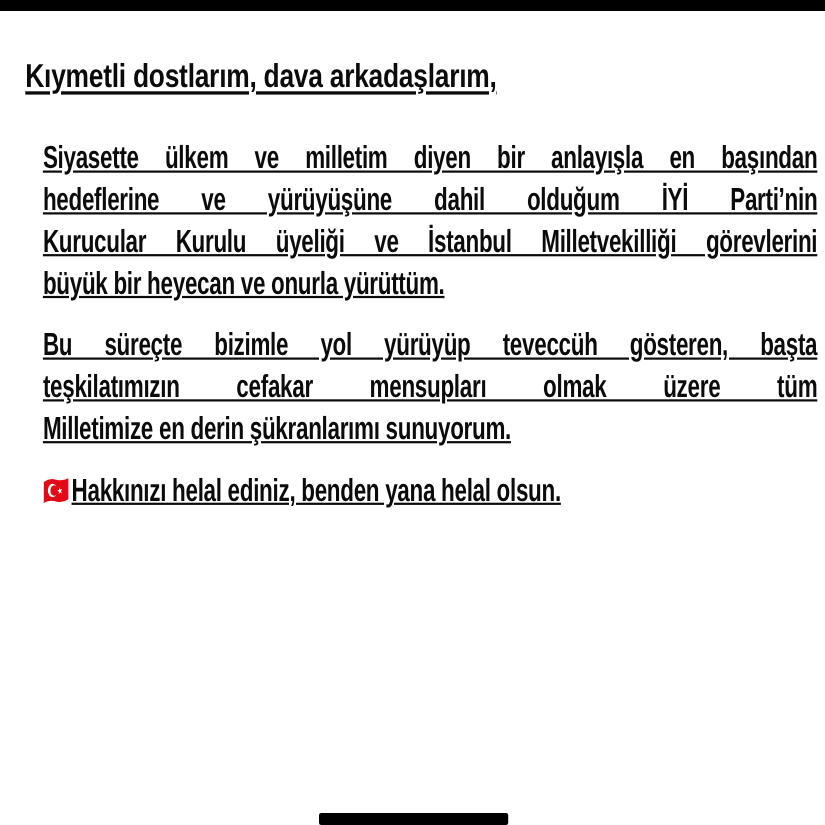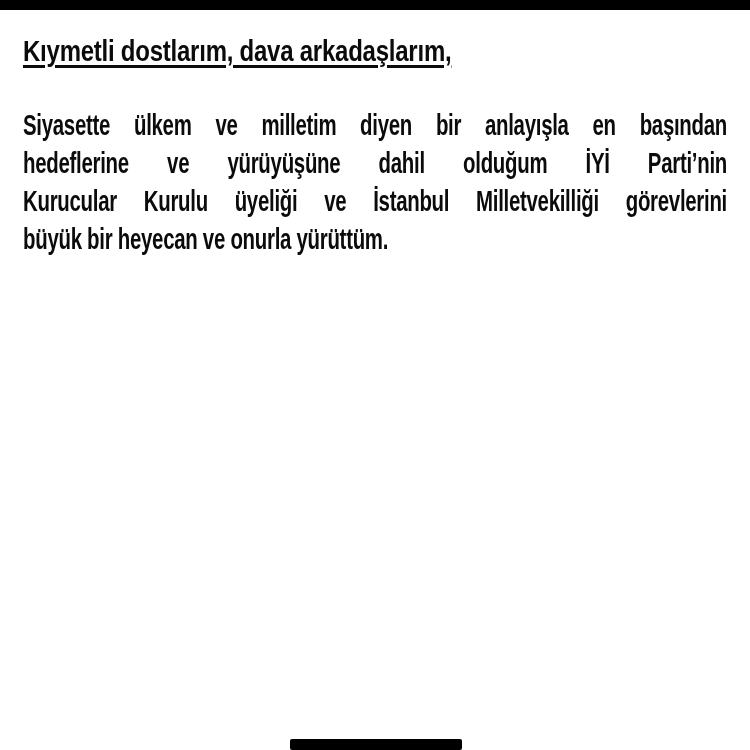--- a/index.html
+++ b/index.html
@@ -26,38 +26,39 @@
     left: 290px; top: 739px;
     width: 172px; height: 11px;
     border-radius: 2px;
     background: #000000;
   }
   .content {
     position: absolute;
     left: 23px;
     top: 0;
     width: 704px;
-    padding-top: 32px;
+    padding-top: 51px;
   }
   .doc-title {
     font-size: 30px;
     font-weight: 700;
     line-height: 38px;
     white-space: nowrap;
     width: 620px;
     transform: scaleX(0.80);
     transform-origin: 0 0;
     text-decoration: underline;
     text-decoration-thickness: 3px;
     text-underline-offset: 4px;
     margin: 0 0 36px 0;
     letter-spacing: -0.3px;
   }
   .para {
-    margin: 0 0 18px 0;
+    margin: 0 0 18px 16px;
+    text-decoration: underline;
   }
   .ln {
     font-size: 29px;
     font-weight: 700;
     line-height: 38px;
     height: 38px;
     width: 1000px;
     transform: scaleX(0.704);
     transform-origin: 0 0;
     text-align: justify;
@@ -93,19 +94,35 @@
 
   <h1 class="doc-title">Kıymetli dostlarım, dava arkadaşlarım,</h1>
 
   <div class="para">
     <div class="ln">Siyasette ülkem ve milletim diyen bir anlayışla en başından</div>
     <div class="ln">hedeflerine ve yürüyüşüne dahil olduğum İYİ Parti’nin</div>
     <div class="ln">Kurucular Kurulu üyeliği ve İstanbul Milletvekilliği görevlerini</div>
     <div class="ln last">büyük bir heyecan ve onurla yürüttüm.</div>
   </div>
 
+  <div class="para">
+    <div class="ln">Bu süreçte bizimle yol yürüyüp teveccüh gösteren, başta</div>
+    <div class="ln">teşkilatımızın cefakar mensupları olmak üzere tüm</div>
+    <div class="ln last">Milletimize en derin şükranlarımı sunuyorum.</div>
+  </div>
 
 
 
+  <div class="para">
+    <div class="ln last flag-line">
+      <svg class="flag-icon" viewBox="0 0 36 27" xmlns="http://www.w3.org/2000/svg" aria-hidden="true">
+        <path d="M1.2,5.2 Q9,1.2 18,3 Q27,4.8 34.8,1.6 L34.8,21.8 Q27,25.8 18,24 Q9,22.2 1.2,25.4 Z" fill="#e30a17"></path>
+        <circle cx="13.2" cy="13.4" r="6.4" fill="#ffffff"></circle>
+        <circle cx="15.4" cy="13.4" r="5.1" fill="#e30a17"></circle>
+        <path d="M22.6,10.2 L23.9,12.4 L26.4,12.0 L24.7,13.9 L25.8,16.2 L23.5,15.2 L21.7,17.0 L22.0,14.5 L19.8,13.3 L22.3,12.8 Z" fill="#ffffff"></path>
+      </svg>
+      <span>Hakkınızı helal ediniz, benden yana helal olsun.</span>
+    </div>
+  </div>
 
 </div>
 
 <div class="bottom-bar"></div>
 
 </body></html>

